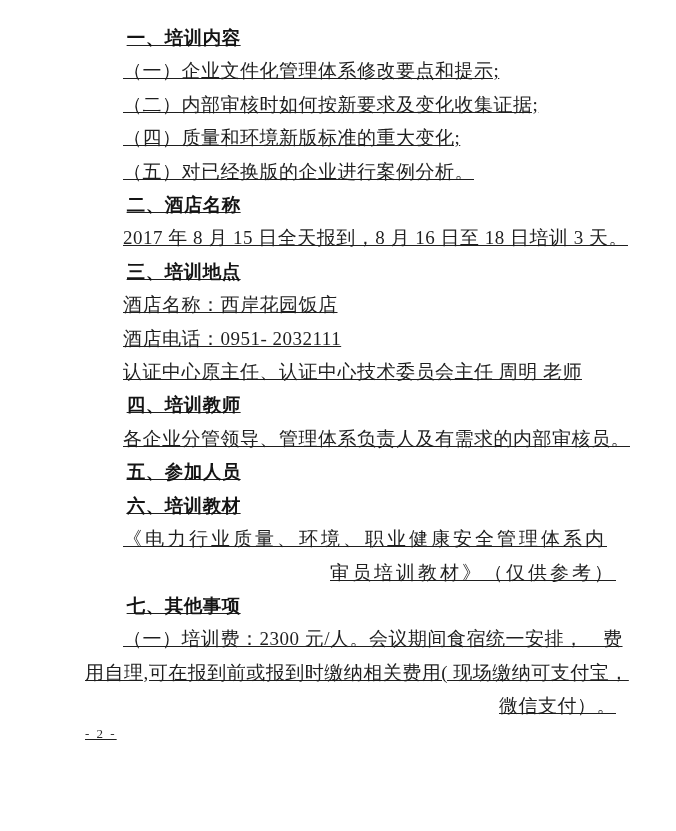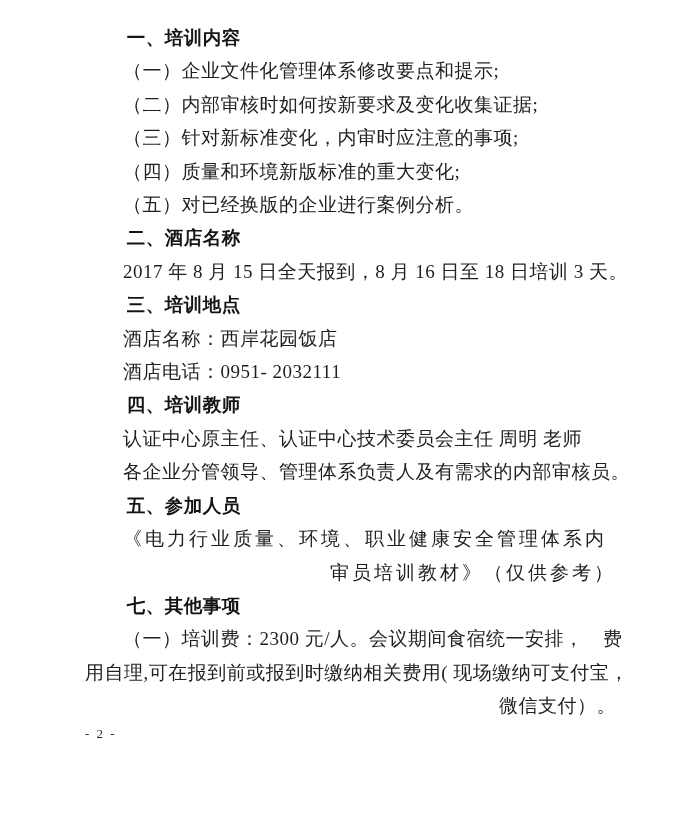--- a/index.html
+++ b/index.html
@@ -14,20 +14,21 @@
     font-family: "Liberation Serif", "DejaVu Serif", serif;
     color: #1f1f1f;
   }
   .page {
     box-sizing: border-box;
     width: 676px;
     height: 831px;
     padding: 21px 60px 0 85px;
     background: #ffffff;
     position: relative;
+    text-decoration: underline;
   }
   .doc-body .line {
     font-size: 19px;
     line-height: 33.4px;
     white-space: nowrap;
     letter-spacing: 0.5px;
   }
   .doc-body .line.heading {
     font-family: "Liberation Sans", "DejaVu Sans", sans-serif;
     font-weight: 700;
@@ -53,32 +54,32 @@
   }
 </style>
 </head>
 <body>
 
 <div class="page">
   <div class="doc-body">
       <div class="line heading">一、培训内容</div>
       <div class="line para">（一）企业文件化管理体系修改要点和提示;</div>
       <div class="line para">（二）内部审核时如何按新要求及变化收集证据;</div>
-      <div class="line para">（三）针对新标准变化，内审时应注意的事项;</div>
       <div class="line para">（四）质量和环境新版标准的重大变化;</div>
       <div class="line para">（五）对已经换版的企业进行案例分析。</div>
       <div class="line heading">二、酒店名称</div>
       <div class="line para">2017 年 8 月 15 日全天报到，8 月 16 日至 18 日培训 3 天。</div>
       <div class="line heading">三、培训地点</div>
       <div class="line para">酒店名称：西岸花园饭店</div>
       <div class="line para">酒店电话：0951- 2032111</div>
+      <div class="line para">认证中心原主任、认证中心技术委员会主任 周明 老师</div>
       <div class="line heading">四、培训教师</div>
-      <div class="line para">认证中心原主任、认证中心技术委员会主任 周明 老师</div>
       <div class="line para">各企业分管领导、管理体系负责人及有需求的内部审核员。</div>
       <div class="line heading">五、参加人员</div>
+      <div class="line heading">六、培训教材</div>
       <div class="line para spaced">《电力行业质量、环境、职业健康安全管理体系内</div>
       <div class="line cont spaced">审员培训教材》（仅供参考）</div>
       <div class="line heading">七、其他事项</div>
       <div class="line para">（一）培训费：2300 元/人。会议期间食宿统一安排，　费</div>
       <div class="line cont">用自理,可在报到前或报到时缴纳相关费用( 现场缴纳可支付宝，</div>
       <div class="line cont">微信支付）。</div>
     </div>
   <div class="page-number">- 2 -</div>
 </div>
 

